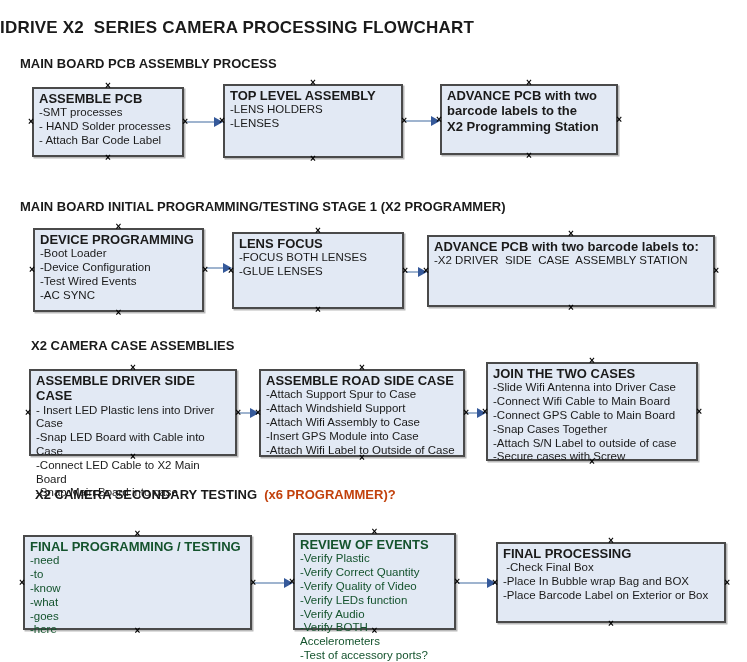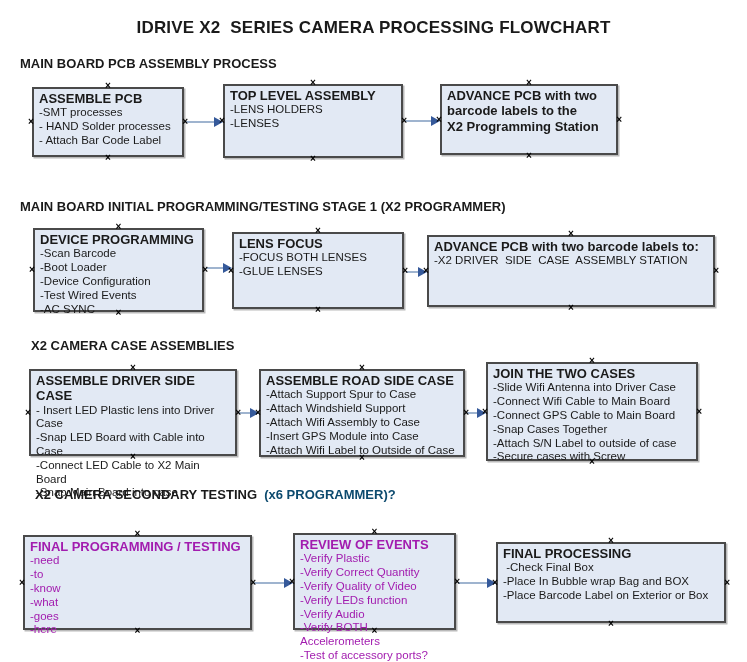--- a/index.html
+++ b/index.html
@@ -1,35 +1,35 @@
 <!DOCTYPE html>
 <html><head>
 <meta charset="utf-8">
 <style>
   html,body{margin:0;padding:0;background:#ffffff;}
   .canvas{
     position:relative;width:747px;height:662px;background:#ffffff;
     font-family:"Liberation Sans",sans-serif;color:#1a1a1a;overflow:hidden;
   }
   .page-title{
-    position:absolute;top:18px;left:0;width:100%;text-align:center;
+    position:absolute;top:18px;left:0;width:100%;text-align:left;
     font-size:17px;font-weight:bold;letter-spacing:.2px;white-space:pre-wrap;
   }
   .section-heading{
     position:absolute;font-size:13px;font-weight:bold;white-space:pre-wrap;
   }
-  .section-heading .red-part{color:#0c4a6e;}
+  .section-heading .red-part{color:#c2410c;}
   .box{
     position:absolute;background:#e2e9f4;border:2px solid #4a4a4a;
     box-shadow:1.5px 1.5px 0 rgba(130,130,130,.55);
     box-sizing:border-box;padding:2px 4px 2px 5px;overflow:visible;
   }
   .box-title{font-size:13px;font-weight:bold;line-height:1.18;white-space:pre-line;}
   .box-item{font-size:11.5px;line-height:1.2;white-space:pre-wrap;}
-  .box.red .box-title,.box.red .box-item{color:#a21caf;}
+  .box.red .box-title,.box.red .box-item{color:#14532d;}
   .mark{
     position:absolute;font-size:10px;line-height:8px;color:#000;
     font-weight:bold;z-index:3;pointer-events:none;
   }
   .mark.mt{top:-7px;left:50%;transform:translateX(-50%);}
   .mark.mb{bottom:-7px;left:50%;transform:translateX(-50%);}
   .mark.ml{left:-6px;top:50%;transform:translateY(-50%);}
   .mark.mr{right:-6px;top:50%;transform:translateY(-50%);}
   .arrow{position:absolute;height:10px;display:flex;align-items:center;}
   .arrow .line{flex:1;height:2px;background:#9fb4cf;}
@@ -79,21 +79,20 @@
   </div>
 
   <div class="section-heading" style="left:20px;top:199px">MAIN BOARD INITIAL PROGRAMMING/TESTING STAGE 1 (X2 PROGRAMMER)</div>
 
   <div class="box" style="left:33px;top:228px;width:171px;height:84px">
     <span class="mark mt">×</span>
     <span class="mark mb">×</span>
     <span class="mark ml">×</span>
     <span class="mark mr">×</span>
     <div class="box-title">DEVICE PROGRAMMING</div>
-    <div class="box-item">-Scan Barcode</div>
     <div class="box-item">-Boot Loader</div>
     <div class="box-item">-Device Configuration</div>
     <div class="box-item">-Test Wired Events</div>
     <div class="box-item">-AC SYNC</div>
   </div>
 
   <div class="box" style="left:232px;top:232px;width:172px;height:77px">
     <span class="mark mt">×</span>
     <span class="mark mb">×</span>
     <span class="mark ml">×</span>

